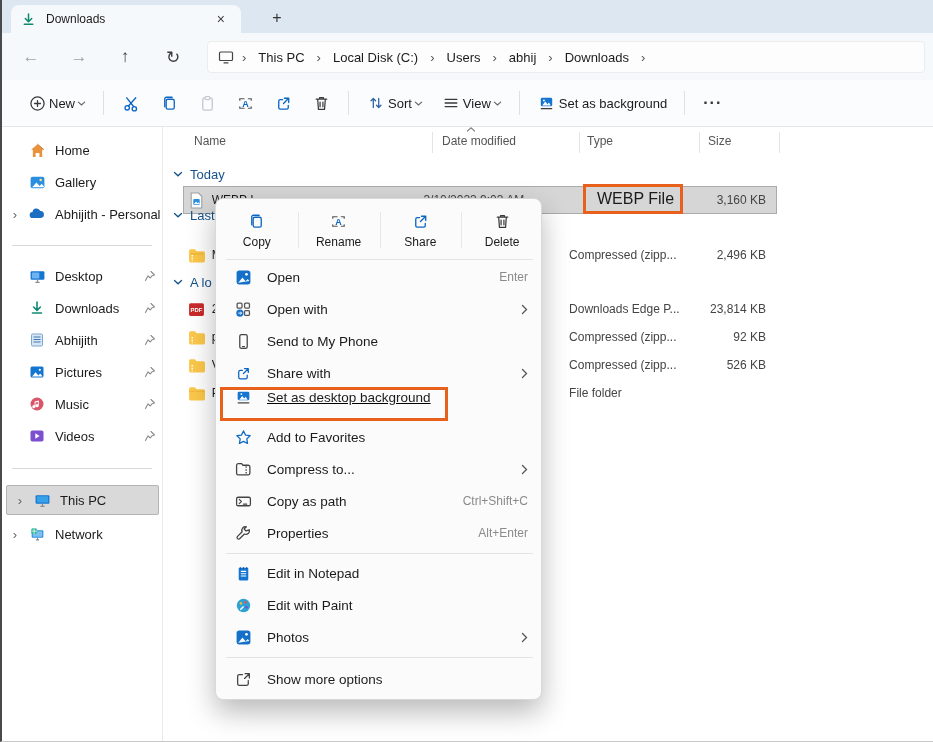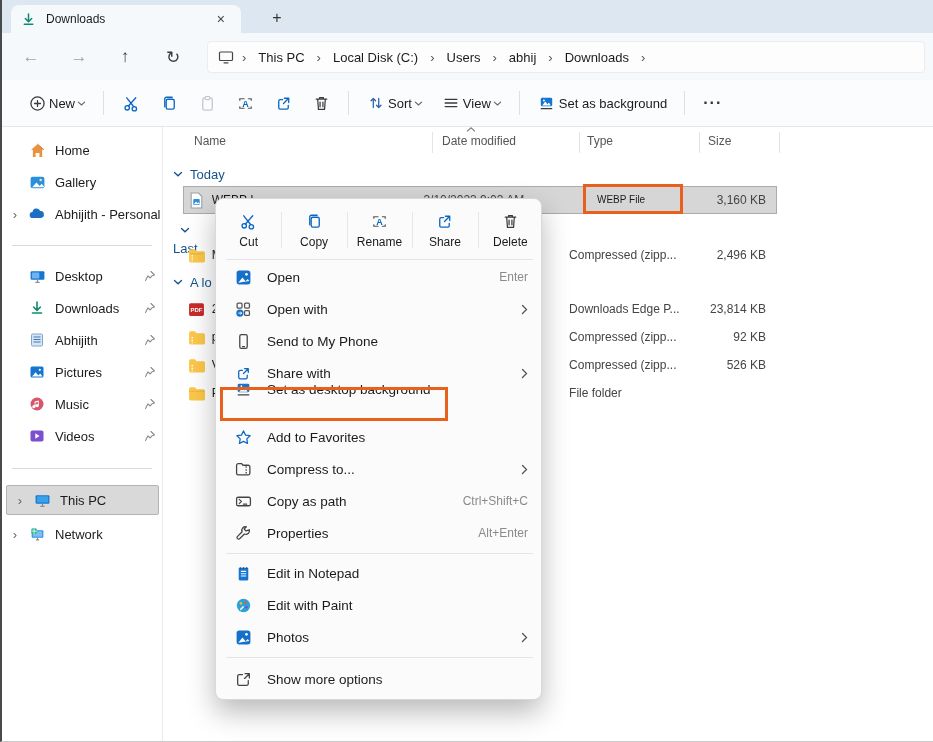--- a/index.html
+++ b/index.html
@@ -59,21 +59,21 @@
   .grp-label{ font-size:13px; color:#16538c; }
   .frow{ position:absolute; left:21px; width:592px; height:26px; display:flex; align-items:center; }
   .frow.selected{ background:#d6d6d6; outline:1px solid #ababab; }
   .f-ico{ width:18px; height:18px; margin:0 6px 0 4px; display:inline-flex; align-items:center; justify-content:center; }
   .f-name{ font-size:12px; color:#1b1b1b; width:215px; white-space:nowrap; overflow:hidden; }
   .f-date{ font-size:12px; color:#444; width:148px; white-space:nowrap; overflow:hidden; }
   .f-type{ font-size:12px; color:#444; width:120px; white-space:nowrap; }
   .f-size{ font-size:12px; color:#444; width:90px; text-align:right; padding-right:10px; white-space:nowrap; }
   .type-box{ position:absolute; left:399px; top:-3px; width:100px; height:30px;
              border:3px solid #e8611c; display:flex; align-items:center; padding-left:11px;
-             font-size:10px; color:#1b1b1b; }
+             font-size:16px; color:#1b1b1b; }
 
   
   .cmenu{ position:absolute; left:213px; top:198px; width:327px; height:502px; background:#fbfbfb;
           border:1px solid #d8d8d8; border-radius:8px;
           box-shadow:0 12px 28px rgba(0,0,0,.28); z-index:20; }
   .quickrow{ position:absolute; left:0; top:4px; width:327px; height:54px; display:flex; }
   .q-btn{ flex:1; display:flex; flex-direction:column; align-items:center; justify-content:center; gap:4px; position:relative; }
   .q-btn + .q-btn::before{ content:""; position:absolute; left:0; top:9px; width:1px; height:36px; background:#e7e7e7; }
   .q-label{ font-size:12px; color:#1b1b1b; }
   .m-sep{ position:absolute; left:10px; width:307px; height:1px; background:#e4e4e4; }
@@ -428,21 +428,21 @@
             <path d="m4.6 11.3 2-2.3 1.5 1.7 1-1 1 1.6Z" fill="#fff"></path>
           </svg>
       </span>
       <span class="f-name">WEBP I</span>
       <span class="f-date">3/10/2023 9:03 AM</span>
       <span class="f-type"></span>
       <span class="f-size">3,160 KB</span>
       <span class="type-box">WEBP File</span>
     </div>
 
-    <div class="grp" style="left:10px; top:100px;flex-direction:column;">
+    <div class="grp" style="left:10px; top:76px;">
       <span>
           <svg width="10" height="7" viewBox="0 0 10 7">
             <path d="M1.5 1.5 5 4.8 8.5 1.5" stroke="#16538c" stroke-width="1.3" fill="none" stroke-linecap="round"></path>
           </svg>
         </span>
       <span class="grp-label">Last</span>
     </div>
 
     <div class="frow" style="top:115px;">
       <span class="f-ico">
@@ -515,30 +515,20 @@
       </span>
       <span class="f-name">Pi</span>
       <span class="f-date"></span>
       <span class="f-type">File folder</span>
       <span class="f-size"></span>
     </div>
   </div>
 
   <div class="cmenu">
     <div class="quickrow">
-      <div class="q-btn">
-        <span>
-            <svg width="19" height="19" viewBox="0 0 20 20">
-              <circle cx="5.5" cy="14.5" r="2.3" fill="none" stroke="#0b66c3" stroke-width="1.4"></circle>
-              <circle cx="13" cy="15.5" r="2.3" fill="none" stroke="#0b66c3" stroke-width="1.4"></circle>
-              <path d="M6.8 12.7 14.5 4M12 12.9 5 4" stroke="#0b66c3" stroke-width="1.4" stroke-linecap="round"></path>
-            </svg>
-          </span>
-        <span class="q-label">Cut</span>
-      </div>
       <div class="q-btn">
         <span>
             <svg width="19" height="19" viewBox="0 0 20 20">
               <rect x="6.5" y="5.5" width="8.5" height="10.5" rx="1.8" fill="none" stroke="#0b66c3" stroke-width="1.4"></rect>
               <path d="M5 13.5V5.2A1.8 1.8 0 0 1 6.8 3.4h6" fill="none" stroke="#0b66c3" stroke-width="1.4" stroke-linecap="round"></path>
             </svg>
           </span>
         <span class="q-label">Copy</span>
       </div>
       <div class="q-btn">
@@ -618,21 +608,21 @@
           </svg>
         </span>
       <span class="m-label">Share with</span>
       <span class="m-sub">
           <svg width="7" height="11" viewBox="0 0 7 11">
             <path d="M1.5 1.5 5.5 5.5 1.5 9.5" stroke="#555" stroke-width="1.3" fill="none" stroke-linecap="round"></path>
           </svg>
         </span>
     </div>
 
-    <div class="m-item" style="top:174px;">
+    <div class="m-item" style="top:182px;text-decoration:underline;">
       <span class="m-ico">
           <svg width="17" height="17" viewBox="0 0 16 16">
             <rect x="2.5" y="2.5" width="11" height="8" rx="1.3" fill="#1576d2"></rect>
             <path d="m4 10 2.8-3.4 2 2.3 1.3-1.5 1.8 2.6Z" fill="#fff"></path>
             <circle cx="6" cy="4.8" r=".9" fill="#fff"></circle>
             <path d="M3 13h10" stroke="#444" stroke-width="1.2" stroke-linecap="round"></path>
           </svg>
         </span>
       <span class="m-label">Set as desktop background</span>
     </div>

